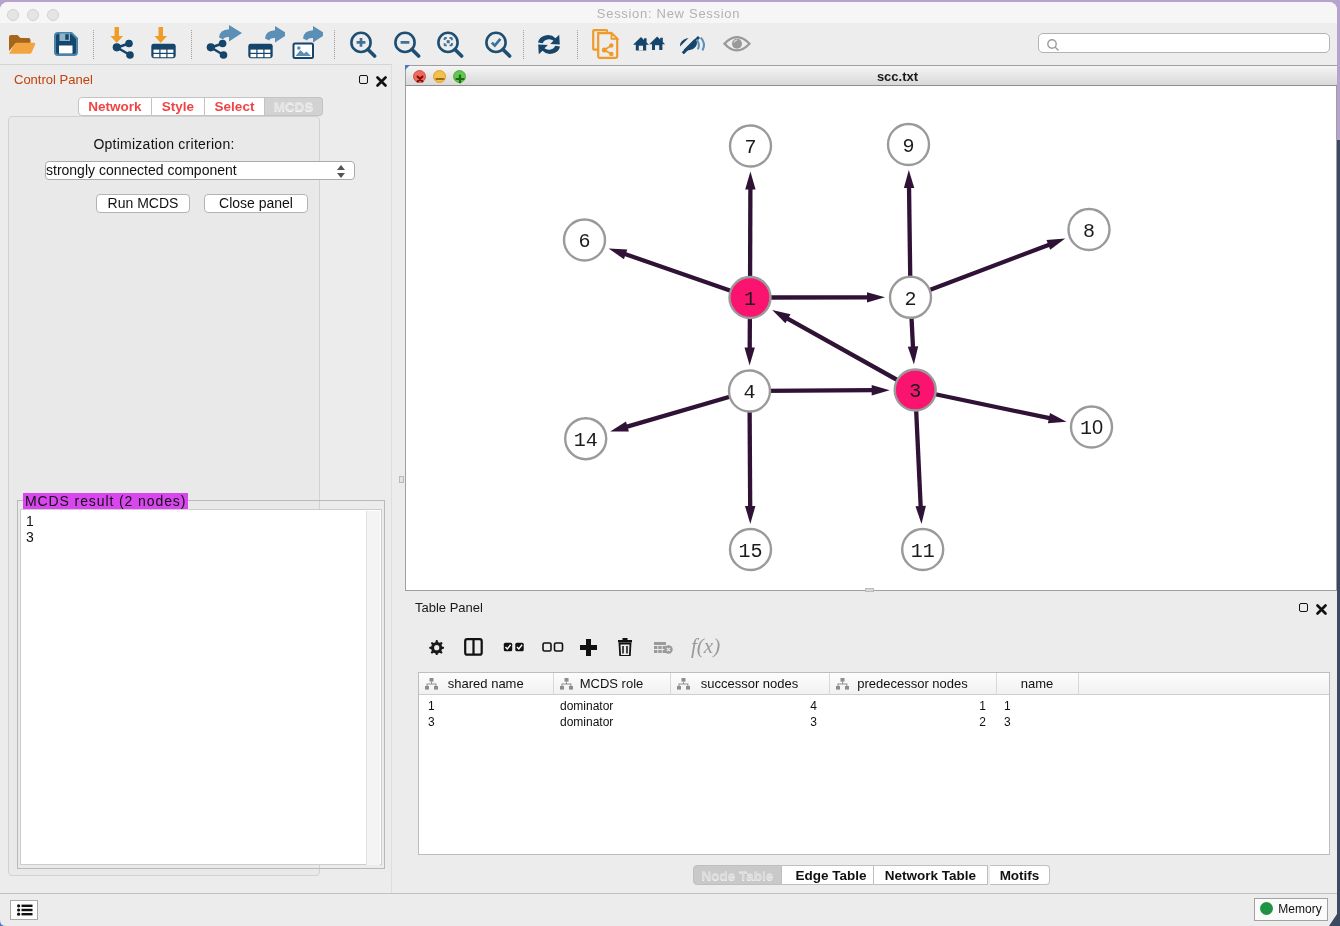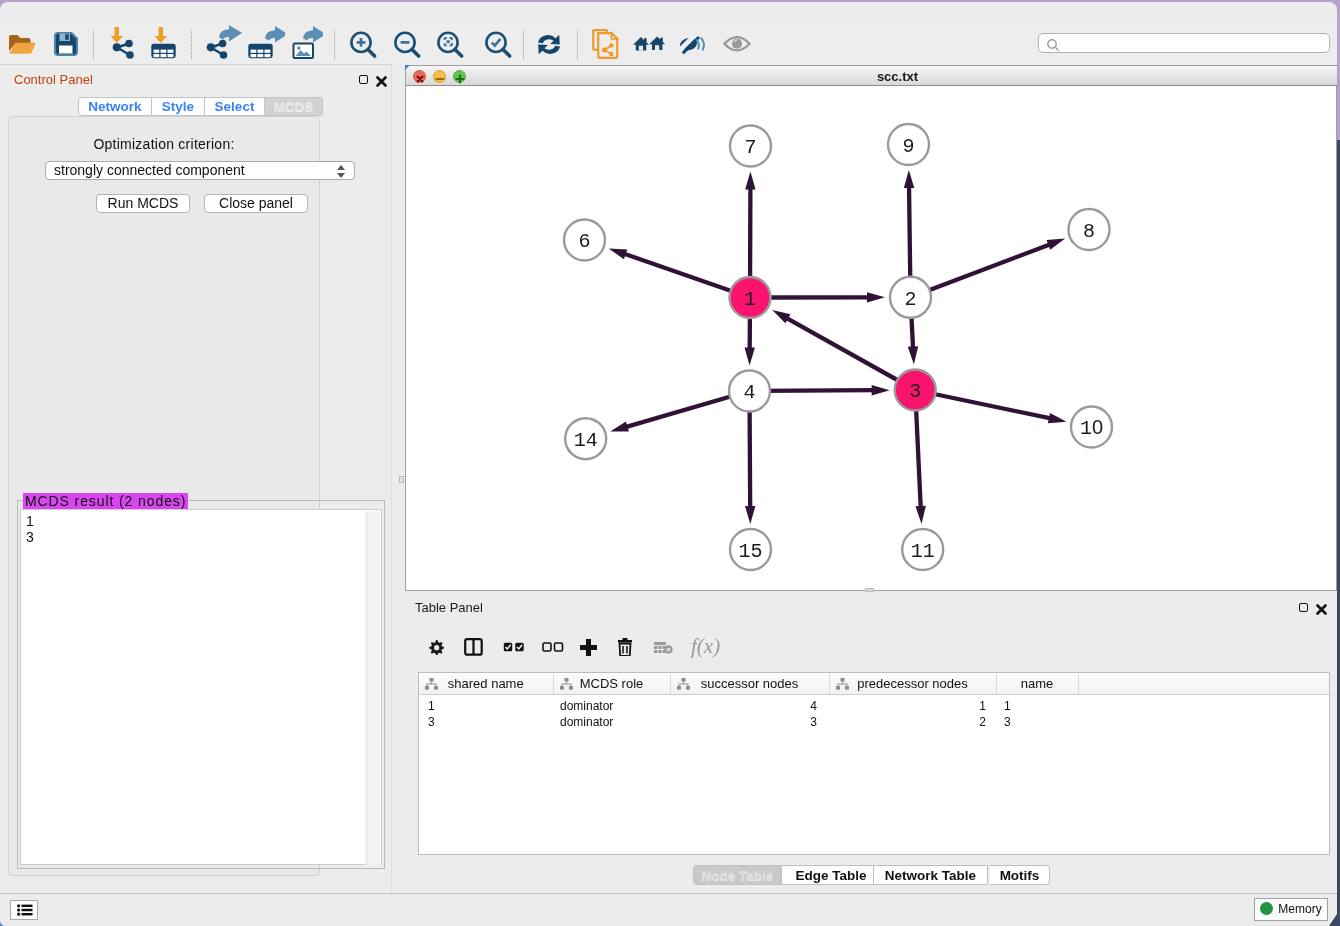--- a/index.html
+++ b/index.html
@@ -11,24 +11,24 @@
 #toolbar { position:absolute; left:0; top:21px; width:100%; height:41px; background:#ededed; }
 .tsep { position:absolute; top:7px; height:29px; width:1px; border-left:1px dotted #9b9b9b; }
 .ticon { position:absolute; }
 #searchbox { position:absolute; left:1038px; top:10px; width:292px; height:20px; background:#fff; border:1px solid #b3b3b3; border-radius:5px; }
 
 #cpanel { position:absolute; left:0; top:62px; width:392px; height:829px; background:#ececec; border-top:1px solid #d4d4d4; border-right:1px solid #dedede; }
 #cphead { position:absolute; left:14px; top:7px; font-size:13px; color:#c2410c; }
 .floatbtn { position:absolute; top:10px; width:9px; height:9px; border:1.5px solid #111; border-radius:2px; }
 .closebtn { position:absolute; top:4px; font-size:14px; font-weight:bold; color:#111; }
 #cptabs { position:absolute; left:78px; top:32px; height:19px; }
-.seg { position:absolute; top:0; height:19px; background:#fff; border:1px solid #c3c3c3; font-size:13.5px; font-weight:bold; color:#3b82f6; text-align:center; line-height:18px; }
+.seg { position:absolute; top:0; height:19px; background:#fff; border:1px solid #c3c3c3; font-size:13.5px; font-weight:bold; color:#ef4444; text-align:center; line-height:18px; }
 #cpbody { position:absolute; left:8px; top:51px; width:312px; height:760px; background:#e9e9e9; border:1px solid #d2d2d2; border-radius:4px; }
 #optlabel { position:absolute; left:0; top:19px; width:100%; text-align:center; font-size:14px; color:#111; letter-spacing:0.25px; }
-#optsel { position:absolute; left:36px; top:44px; width:310px; height:19px; background:#fff; border:1px solid #ababab; border-radius:4px; font-size:14px; color:#111; line-height:17px; padding-left:8px; }
+#optsel { position:absolute; left:36px; top:44px; width:310px; height:19px; background:#fff; border:1px solid #ababab; border-radius:4px; font-size:14px; color:#111; line-height:17px; padding-left:0; }
 .btn { position:absolute; top:77px; height:19px; background:#fff; border:1px solid #b4b4b4; border-radius:4px; font-size:14px; color:#111; text-align:center; line-height:17px; }
 #grpbox { position:absolute; left:8px; top:383px; width:368px; height:369px; border:1px solid #b9b9b9; }
 #grplegend { position:absolute; left:5px; top:-8px; background:#d946ef; padding:0 2px; font-size:14px; color:#111; letter-spacing:0.9px; }
 #grpwhite { position:absolute; left:2px; top:8px; width:362px; height:356px; background:#fff; border:1px solid #cdcdcd; font-size:14px; color:#111; line-height:16px; padding:3px 0 0 5px; }
 #grpsb { position:absolute; right:1px; top:1px; width:14px; height:354px; background:#f4f4f4; border-left:1px solid #e2e2e2; }
 
 #netwin { position:absolute; left:405px; top:62px; width:985px; height:528px; }
 #nettitle { position:absolute; left:0; top:1px; width:100%; height:21px; background:linear-gradient(#f5f5f5,#d9d9d9); border:1px solid #9f9f9f; border-bottom:1px solid #8f8f8f; }
 #netname { position:absolute; top:3px; width:100%; text-align:center; font-size:13px; font-weight:bold; color:#1a1a1a; }
 .mac { position:absolute; top:4px; width:13px; height:13px; border-radius:50%; }
@@ -41,20 +41,26 @@
 #btabs { position:absolute; top:269px; height:20px; font-size:13px; font-weight:bold; }
 .btab { position:absolute; top:0; height:20px; background:#fff; border:1px solid #bfbfbf; text-align:center; line-height:19px; color:#111; font-size:13.5px; }
 
 #statusbar { position:absolute; left:0; top:891px; width:100%; height:33px; background:#ececec; border-top:1px solid #c2c2c2; }
 #listbtn { position:absolute; left:10px; top:6px; width:28px; height:20px; background:#fdfdfd; border:1px solid #a9a9a9; }
 #membtn { position:absolute; left:1254px; top:4px; width:74px; height:23px; background:#fbfbfb; border:1px solid #a2a2a2; font-size:12px; color:#111; text-align:center; line-height:21px; }
 </style>
 </head>
 <body>
 <div id="win">
+  <div id="titlebar">
+    <div class="tlight" style="left:7px;"></div>
+    <div class="tlight" style="left:27px;"></div>
+    <div class="tlight" style="left:47px;"></div>
+    <div id="wtitle">Session: New Session</div>
+  </div>
   <div id="toolbar">
     <svg class="ticon" style="left:8px;top:11px;" width="28" height="21" viewBox="0 0 28 21">
 <path d="M1 17 L1 3 Q1 1 3 1 L9.5 1 L12.5 4 L20.5 4 Q22.5 4 22.5 6 L22.5 9 L8 9 Z" fill="#a5661a"></path>
 <path d="M1.2 19.5 L6.8 9.7 Q7.3 8.7 8.5 8.7 L26.2 8.7 Q27.8 8.7 27.2 10.3 L23.8 18.3 Q23.2 19.8 21.6 19.8 L2 19.8 Q1 19.8 1.2 19.5 Z" fill="#f2a440"></path>
 </svg>
       <svg class="ticon" style="left:54px;top:9px;" width="24" height="24" viewBox="0 0 24 24">
 <path d="M1 4 Q1 1 4 1 L17.5 1 L23 6.5 L23 20 Q23 23 20 23 L4 23 Q1 23 1 20 Z" fill="#15466b" stroke="#4b84a9" stroke-width="2"></path>
 <path d="M5.5 1.5 L16 1.5 L16 9 L5.5 9 Z" fill="#8fb3cc"></path>
 <rect x="11.3" y="2.2" width="3.4" height="5.6" fill="#15466b"></rect>
 <rect x="5" y="13.5" width="13.5" height="8" fill="#fff"></rect>

